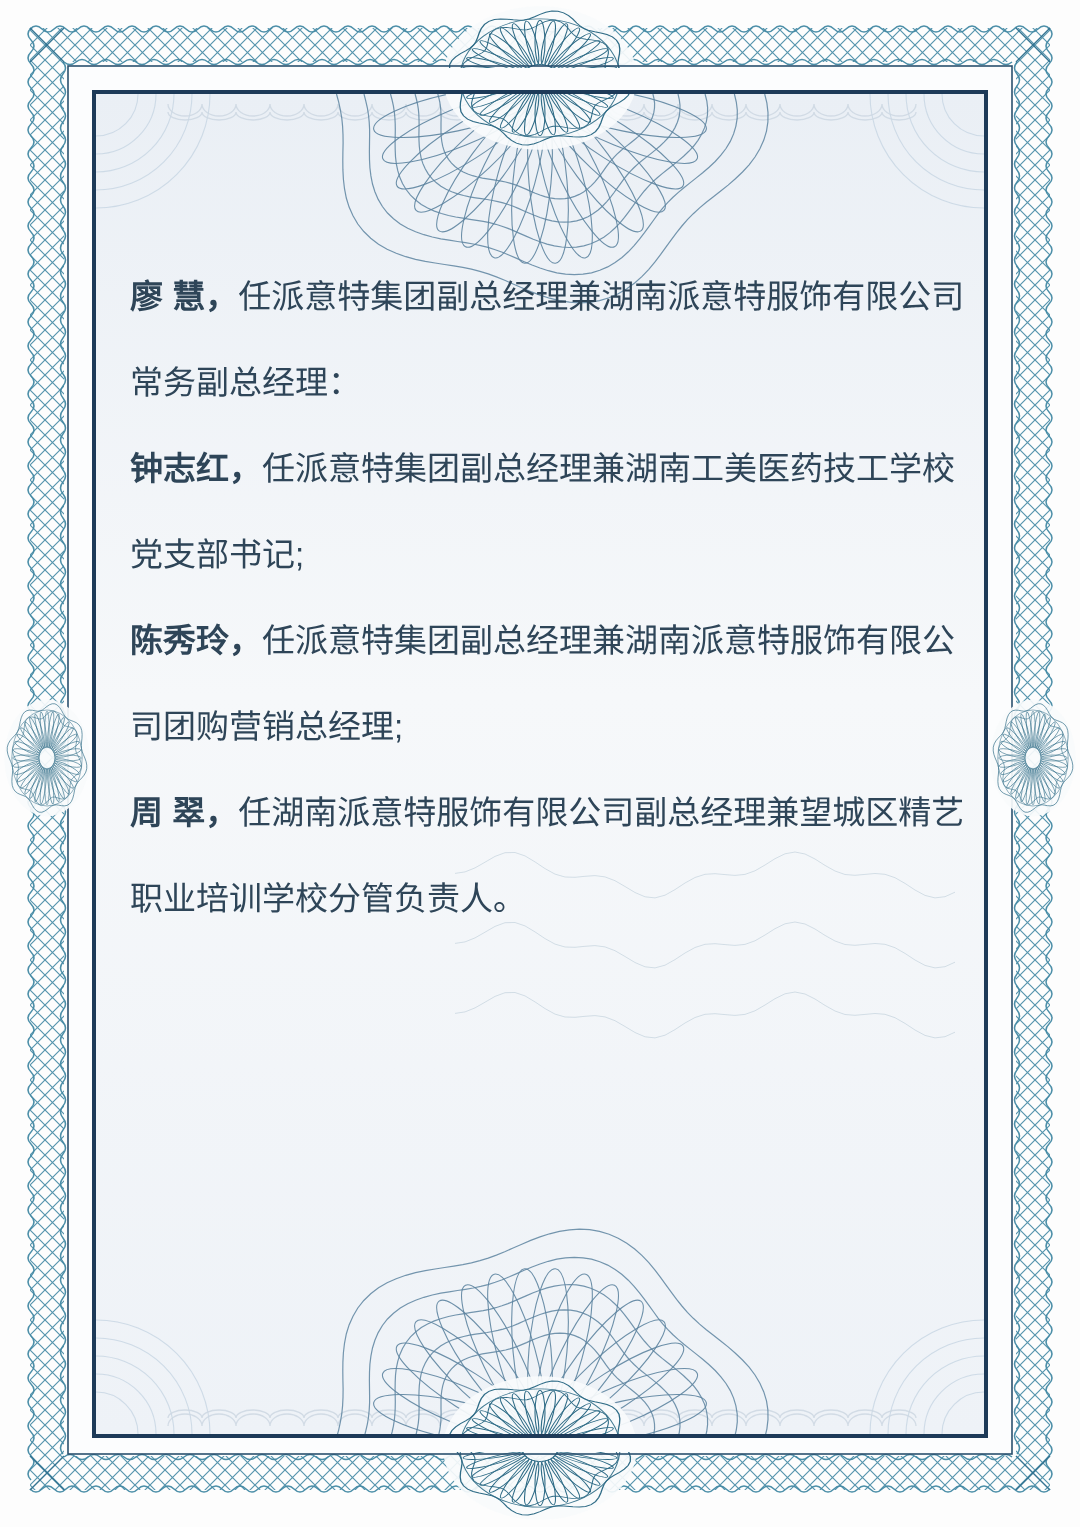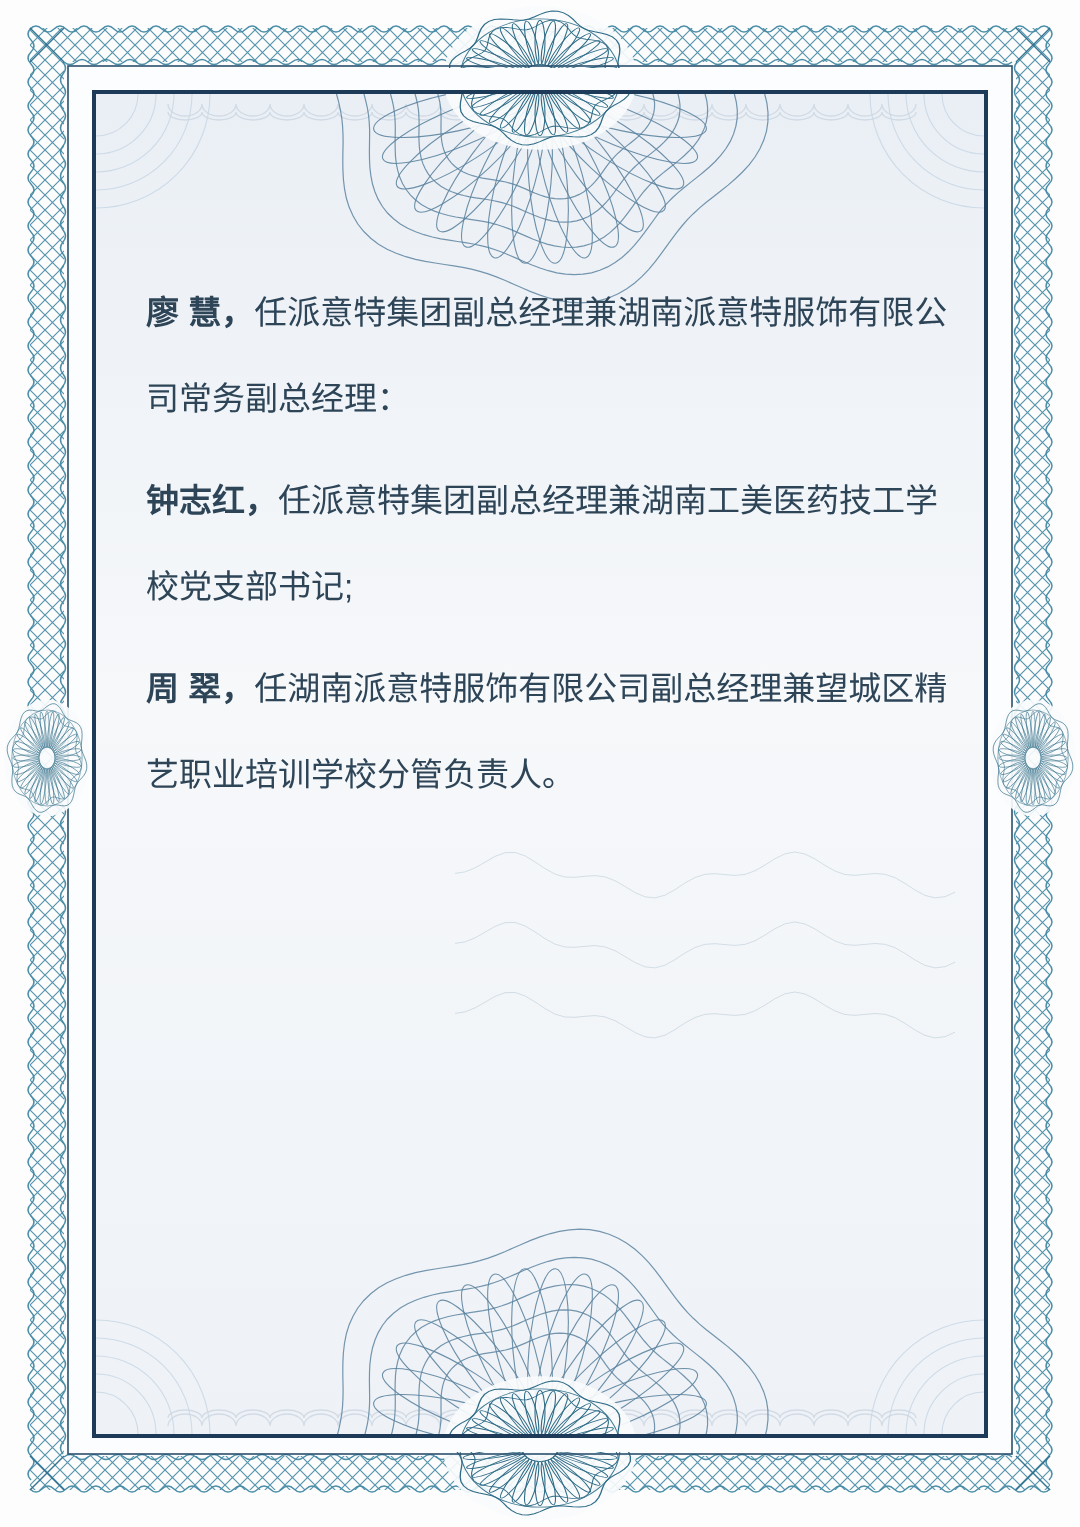--- a/index.html
+++ b/index.html
@@ -10,21 +10,21 @@
     overflow:hidden;
     font-family:"Liberation Sans","DejaVu Sans",sans-serif;
   }
   .deco{
     position:absolute;left:0;top:0;width:1080px;height:1527px;z-index:0;
   }
   .text-block{
     position:absolute;left:130px;top:254px;width:846px;z-index:2;
   }
   .entry{
-    margin:16px;
+    margin:0;
     font-size:33px;
     line-height:86px;
     color:#2e4558;
     font-weight:400;
     letter-spacing:0;
     text-align:left;
   }
   .nm{font-weight:700;}
 </style>
 </head>
@@ -189,16 +189,17 @@
       <path d="M70,68H1010V1452H70Z M92,90H988V1438H92Z" fill-rule="evenodd" fill="#fcfdfe"></path>
       <rect x="68" y="66" width="944" height="1388" fill="none" stroke="#2a506e" stroke-width="1.6"></rect>
       <use href="#rosette" transform="translate(47,758) scale(0.44,0.6)"></use>
       <use href="#rosette" transform="translate(1033,758) scale(0.44,0.6)"></use>
       <rect x="94" y="92" width="892" height="1344" fill="none" stroke="#1d3a58" stroke-width="4"></rect>
     </svg>
 
   <div class="text-block">
     <p class="entry"><span class="nm">廖 慧，</span><span>任派意特集团副总经理兼湖南派意特服饰有限公司常务副总经理：</span></p>
     <p class="entry"><span class="nm">钟志红，</span><span>任派意特集团副总经理兼湖南工美医药技工学校党支部书记;</span></p>
+    <p class="entry"><span class="nm">陈秀玲，</span><span>任派意特集团副总经理兼湖南派意特服饰有限公司团购营销总经理;</span></p>
     <p class="entry"><span class="nm">周 翠，</span><span>任湖南派意特服饰有限公司副总经理兼望城区精艺职业培训学校分管负责人。</span></p>
   </div>
 
 </div>
 
 </body></html>

